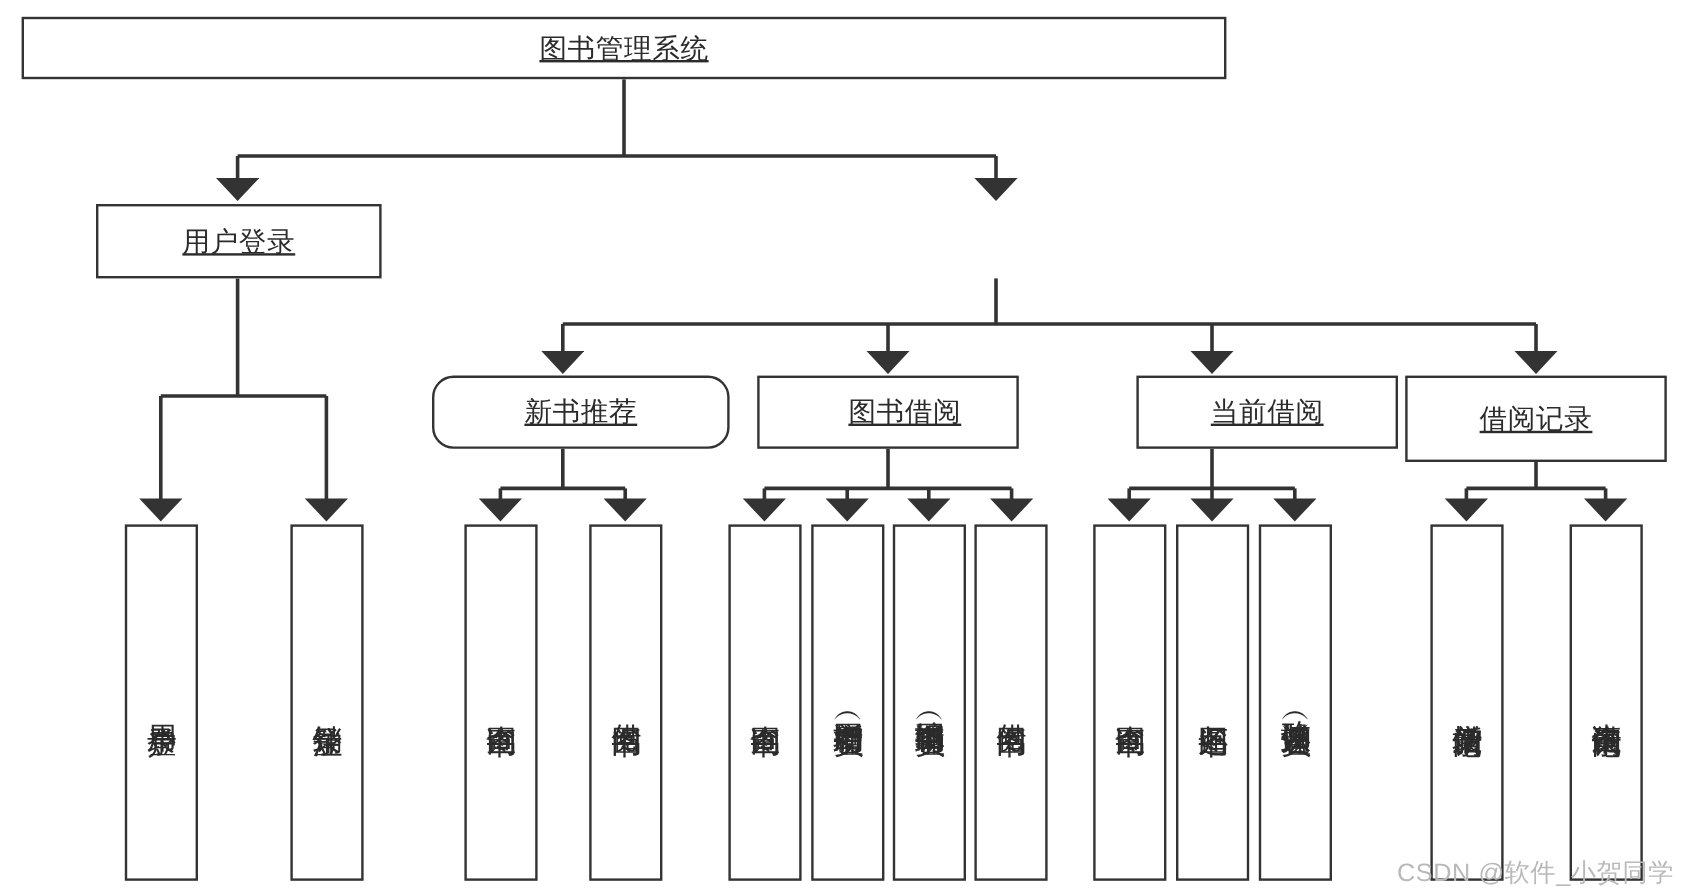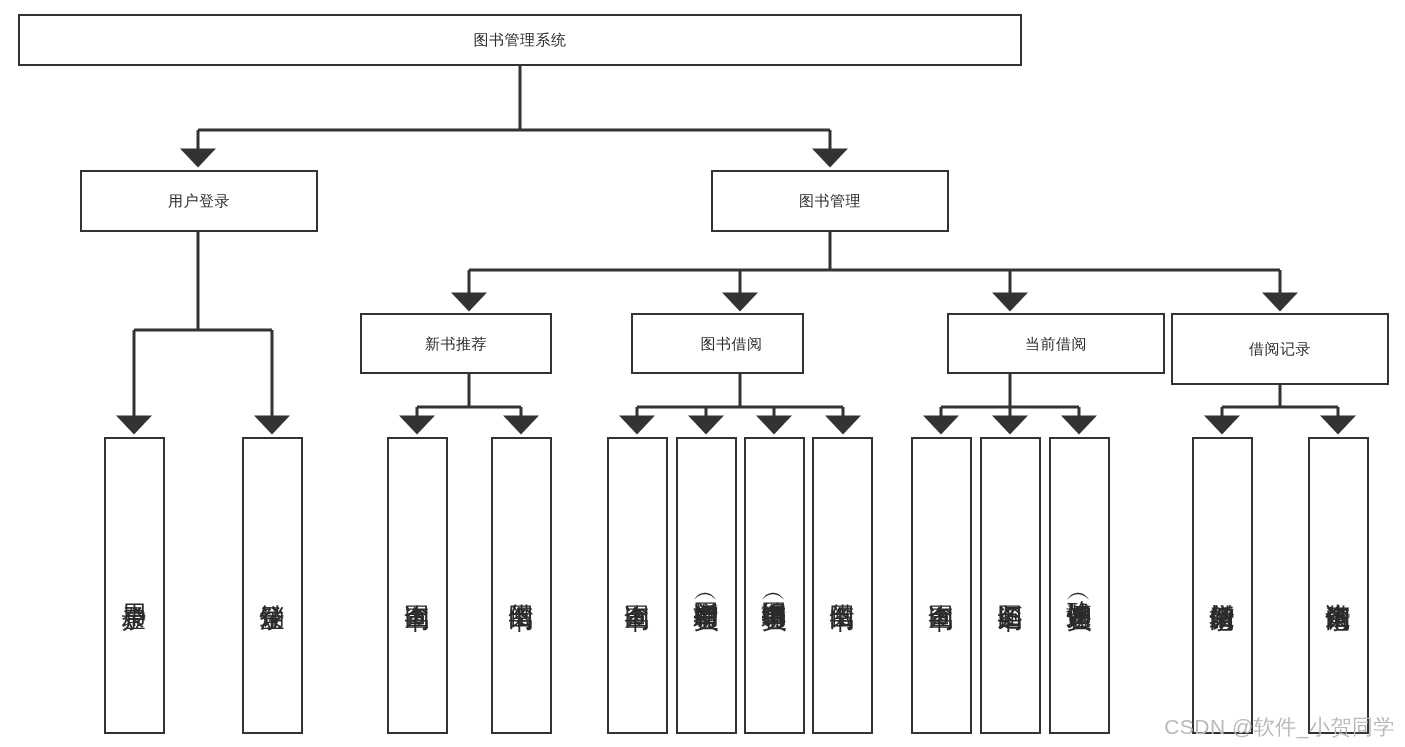--- a/index.html
+++ b/index.html
@@ -23,21 +23,22 @@
     justify-content:center;
     overflow:hidden;
   }
   .node-label{
     color:#2b2b2b;
     line-height:1.05;
     white-space:nowrap;
     letter-spacing:0.5px;
   }
   .horiz .node-label{
-    font-size:15px;
+    font-size:23px;
+    text-decoration:underline;
   }
   .vert{align-items:center;}
   .vert .node-label{
     writing-mode:vertical-rl;
     text-orientation:upright;
     font-size:25px;
     line-height:1.12;
     letter-spacing:1px;
     white-space:normal;
     max-height:282px;
@@ -109,28 +110,25 @@
     </g>
   </svg>
 
   <div class="node-box horiz" style="left:18px;top:14px;width:1004px;height:52px;">
     <span class="node-label">图书管理系统</span>
   </div>
 
   <div class="node-box horiz" style="left:80px;top:170px;width:238px;height:62px;">
     <span class="node-label">用户登录</span>
   </div>
-  <div class="node-box horiz" style="left:711px;top:170px;width:238px;height:62px;">
-    <span class="node-label">图书管理</span>
-  </div>
 
-  <div class="node-box horiz" style="left:360px;top:313px;width:192px;height:61px;">
+  <div class="node-box horiz" style="left:360px;top:313px;width:248px;height:61px;border-radius:18px;">
     <span class="node-label">新书推荐</span>
   </div>
-  <div class="node-box horiz" style="left:631px;top:313px;width:173px;height:61px;padding-left:28px;">
+  <div class="node-box horiz" style="left:631px;top:313px;width:218px;height:61px;padding-left:28px;">
     <span class="node-label">图书借阅</span>
   </div>
   <div class="node-box horiz" style="left:901px;top:313px;width:218px;height:61px;margin-left:46px;">
     <span class="node-label">当前借阅</span>
   </div>
   <div class="node-box horiz" style="left:1171px;top:313px;width:218px;height:72px;">
     <span class="node-label">借阅记录</span>
   </div>
 
   <div class="node-box vert" style="left:104px;top:437px;width:61px;height:297px;">

